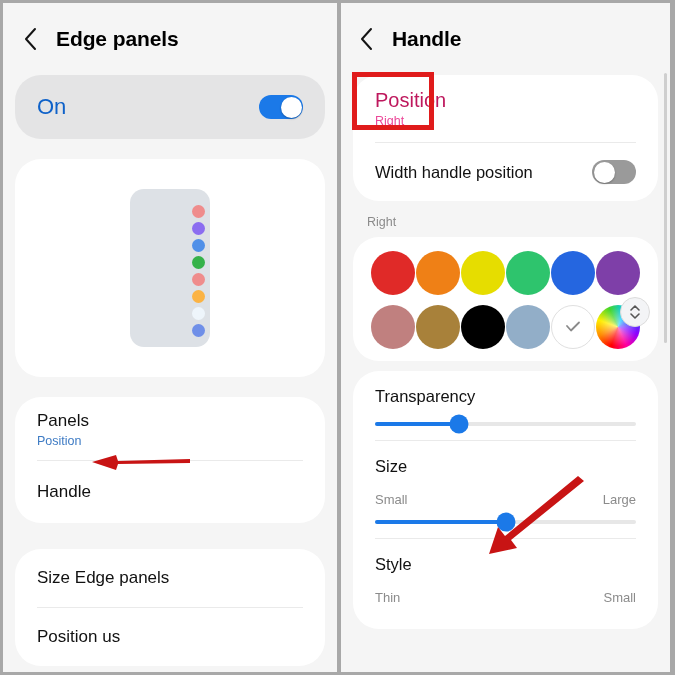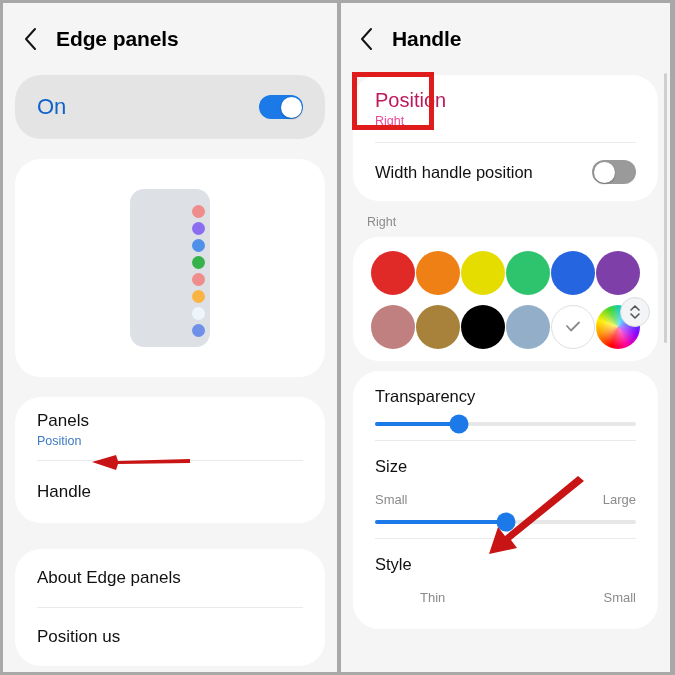--- a/index.html
+++ b/index.html
@@ -196,21 +196,21 @@
       <div class="divider"></div>
       <div class="list-row" style="min-height:62px;">
         <span class="title">Handle</span>
       </div>
     </div>
 
     <div class="gap-l"></div>
 
     <div class="card">
       <div class="list-row" style="min-height:58px;">
-        <span class="title">About Edge panels</span>
+        <span class="title">Size Edge panels</span>
       </div>
       <div class="divider"></div>
       <div class="list-row" style="min-height:58px;">
         <span class="title">Position us</span>
       </div>
     </div>
 
     <div class="gap-m"></div>
 
   </div>
@@ -293,21 +293,21 @@
         <div class="track">
           <div class="fill" id="sz-fill" style="width: 50%;"></div>
           <div class="thumb" id="sz-thumb" style="left: 50%;"></div>
         </div>
       </div>
 
       <div class="divider"></div>
 
       <div class="slider-block" style="padding-bottom:24px;">
         <div class="slider-title">Style</div>
-        <div class="slider-ends" style="margin-bottom:0;margin-left:45px;">
+        <div class="slider-ends" style="margin-bottom:0;">
           <span>Thin</span>
           <span>Small</span>
         </div>
       </div>
     </div>
 
     <div class="scrollbar" style="top:70px;height:270px;"></div>
   </div>
 
   <div class="hl-box" style="left:352px; top:72px; width:82px; height:58px;"></div>

